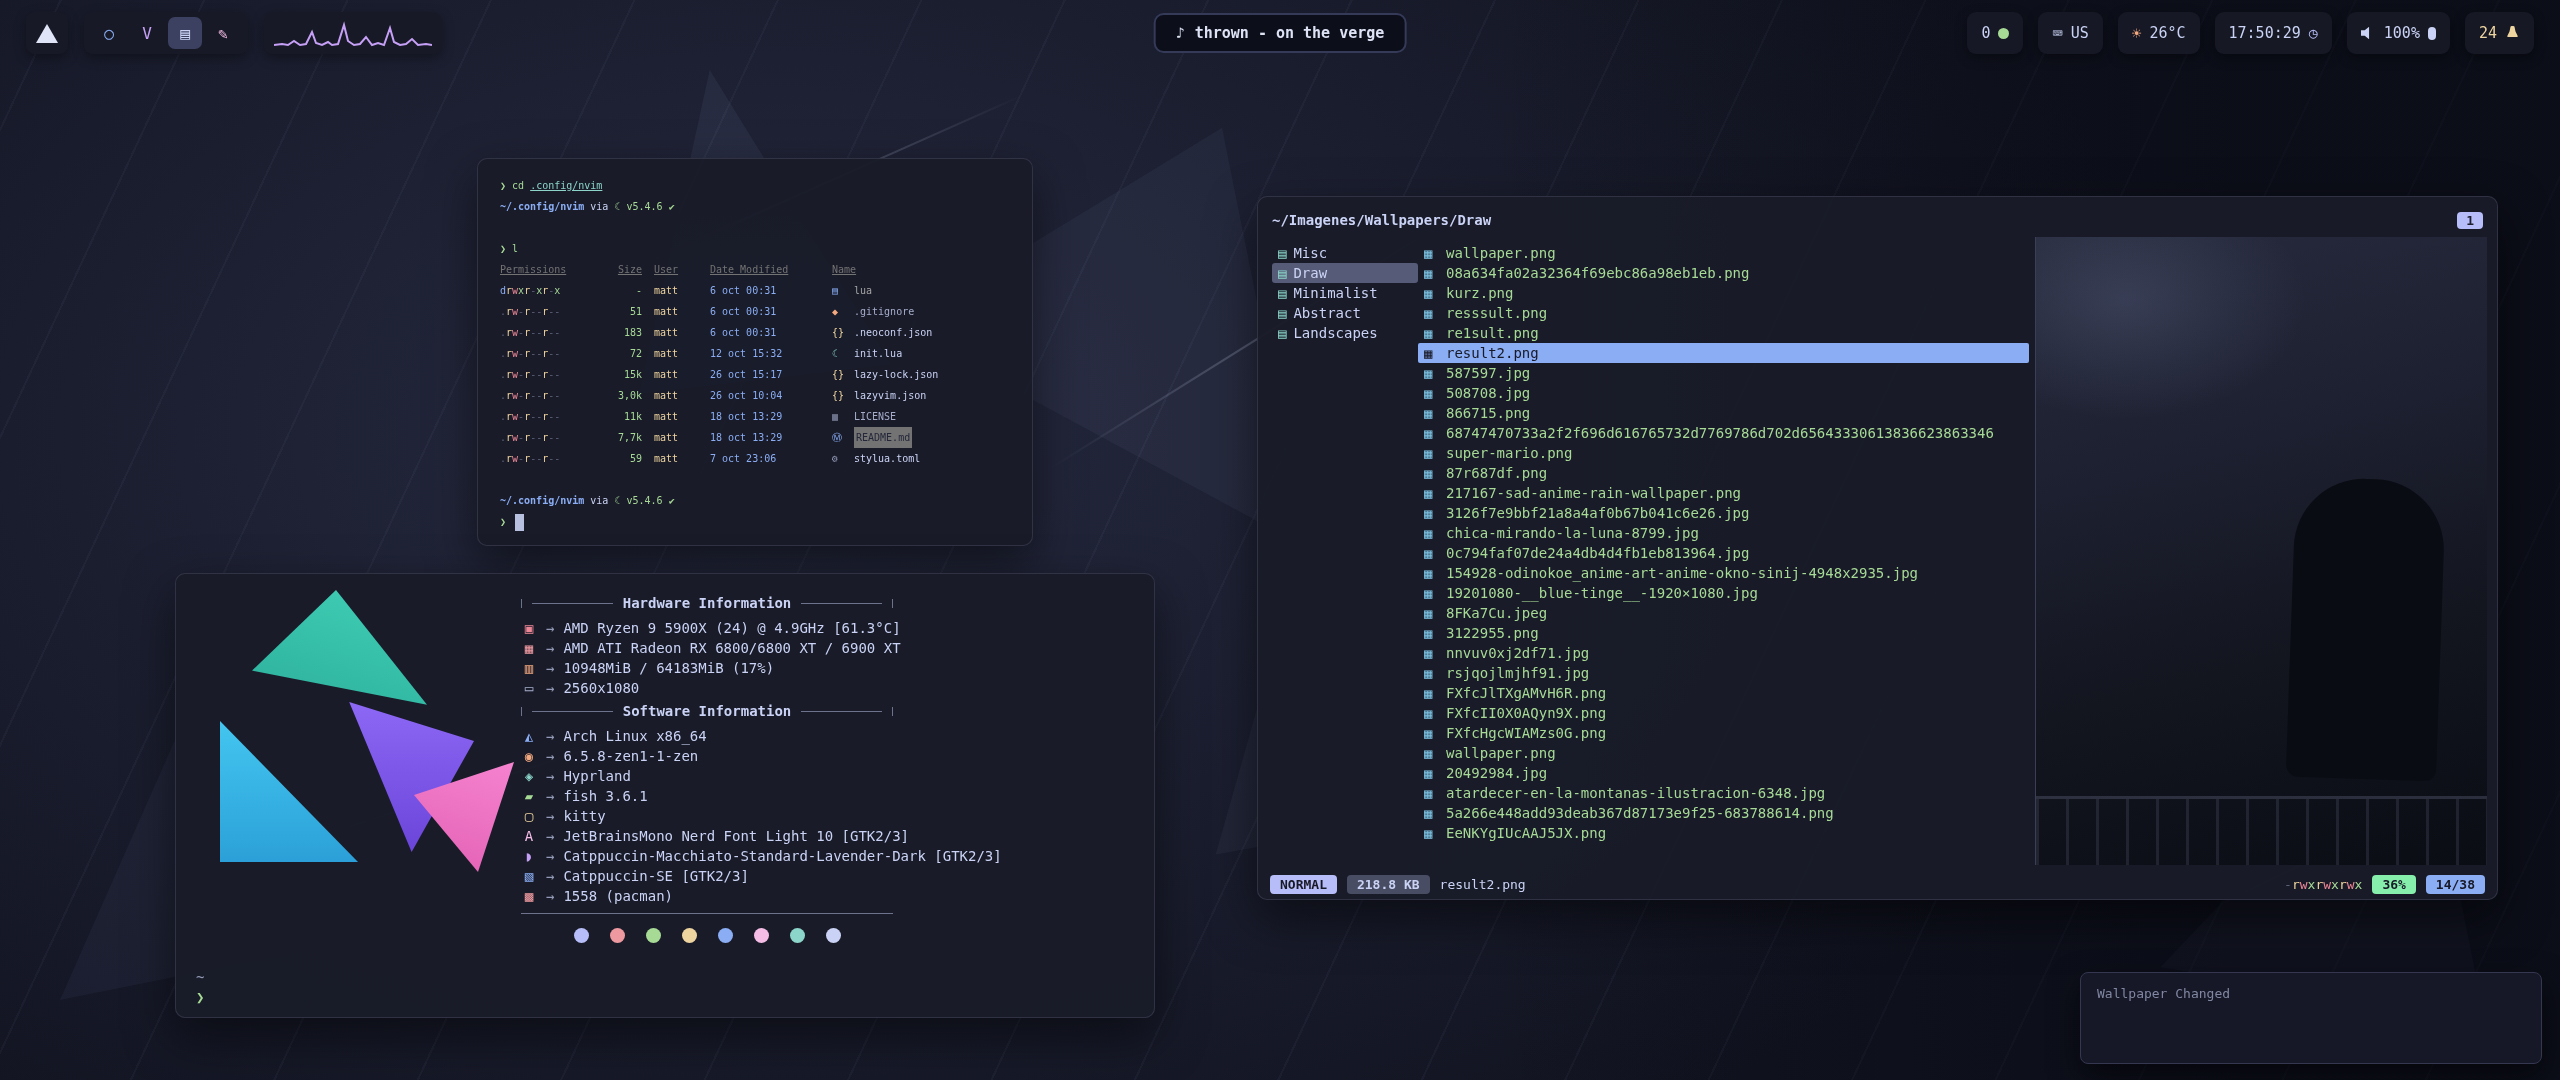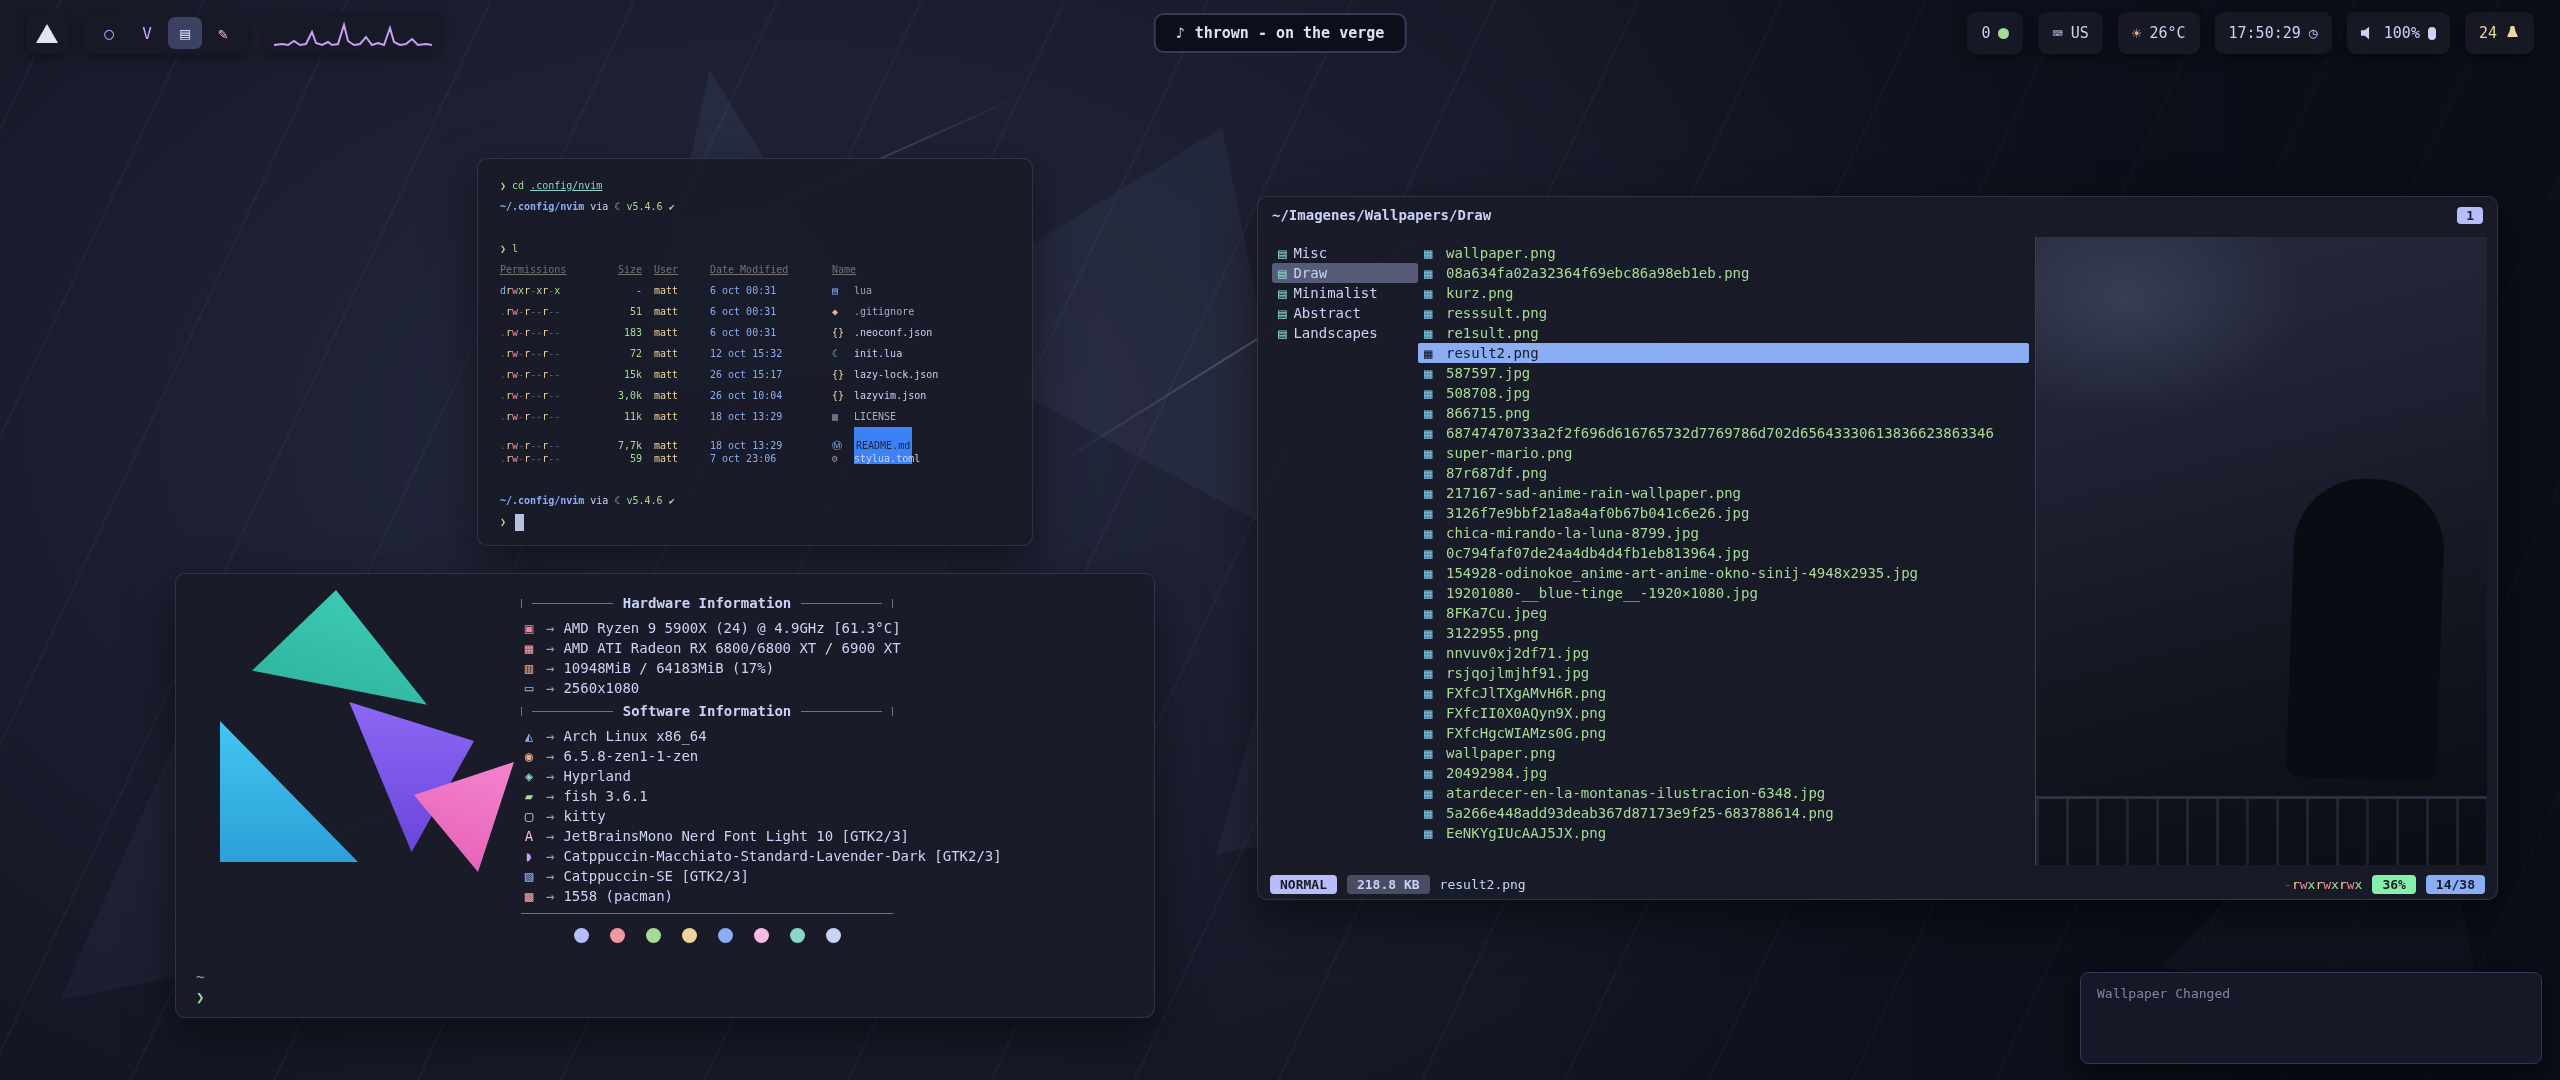--- a/index.html
+++ b/index.html
@@ -55,21 +55,21 @@
   .arg{color:#8bd5ca;text-decoration:underline}
   .cwd{color:#8aadf4;font-weight:bold}
   .via{color:#cad3f5}
   .term-row{display:grid;grid-template-columns:88px 42px 44px 110px 1fr;column-gap:12px;height:21px;align-items:center}
   .term-header .th{text-decoration:underline;color:#737373}
   .t-size{text-align:right;color:#a6da95}
   .t-user{color:#eed49f}
   .t-date{color:#8aadf4}
   .t-namecell{display:flex;gap:7px;align-items:center;white-space:nowrap}
   .t-icon{min-width:15px;display:inline-block}
-  .term-row.selected .t-name{background:#3b82f6;color:#24273a !important;padding:8px 2px}
+  .term-row.selected .t-name{background:#737373;color:#24273a !important;padding:0 2px}
   .cursor{display:inline-block;width:9px;height:17px;background:#b8c0e0;vertical-align:middle;margin-left:9px}
 
   
   .fetch{left:175px;top:573px;width:980px;height:445px}
   .fetch-logo{position:absolute;left:36px;top:16px;width:300px;height:310px}
   .logo-shard{position:absolute}
   .ls-1{left:40px;top:0;width:175px;height:155px;background:linear-gradient(200deg,#41d0b7,#28a895);clip-path:polygon(48% 0,100% 74%,0 52%)}
   .ls-2{left:8px;top:122px;width:150px;height:150px;background:linear-gradient(180deg,#45c8f1,#2ba0d8);clip-path:polygon(0 6%,92% 100%,0 100%)}
   .ls-3{left:132px;top:112px;width:130px;height:150px;background:linear-gradient(180deg,#8d68f5,#6a45d9);clip-path:polygon(4% 0,100% 26%,52% 100%)}
   .ls-4{left:202px;top:172px;width:100px;height:110px;background:linear-gradient(200deg,#f583cf,#e360b4);clip-path:polygon(0 30%,100% 0,64% 100%)}
@@ -81,21 +81,21 @@
   .i-icon{min-width:16px;text-align:center}
   .i-arrow{color:#939ab7}
   .info-bottom{width:372px;height:1px;background:#6e738d;margin:7px 0 0}
   .dots{display:flex;gap:21px;justify-content:center;width:372px;margin-top:14px}
   .dot{width:15px;height:15px;border-radius:50%}
   .fetch-prompt{position:absolute;left:20px;bottom:10px;font-size:14px;line-height:20px}
   .tilde{color:#939ab7}
 
   
   .fm{left:1257px;top:196px;width:1241px;height:704px;display:flex;flex-direction:column;font-size:14px}
-  .fm-header{display:flex;align-items:flex-start;padding:10px 14px 2px;height:38px}
+  .fm-header{display:flex;align-items:center;padding:10px 14px 2px;height:38px}
   .fm-path{font-weight:bold;color:#cad3f5}
   .fm-tab{margin-left:auto;background:#b7bdf8;color:#1e2030;padding:1px 9px;border-radius:4px;font-size:13px;font-weight:bold}
   .fm-body{flex:1;display:flex;padding:2px 10px 4px 14px;min-height:0}
   .fm-sidebar{width:146px;padding-top:6px}
   .fm-side-item{display:flex;gap:7px;height:20px;align-items:center;padding:0 6px;border-radius:3px;color:#cad3f5;white-space:nowrap}
   .fm-side-item.selected{background:#565b78}
   .folder-icon{color:#8bd5ca}
   .fm-list{flex:1;padding-top:6px;overflow:hidden}
   .fm-file{display:flex;gap:7px;height:20px;align-items:center;padding:0 6px;color:#a6da95;white-space:nowrap}
   .f-icon{color:#7dc4e4;min-width:15px}

